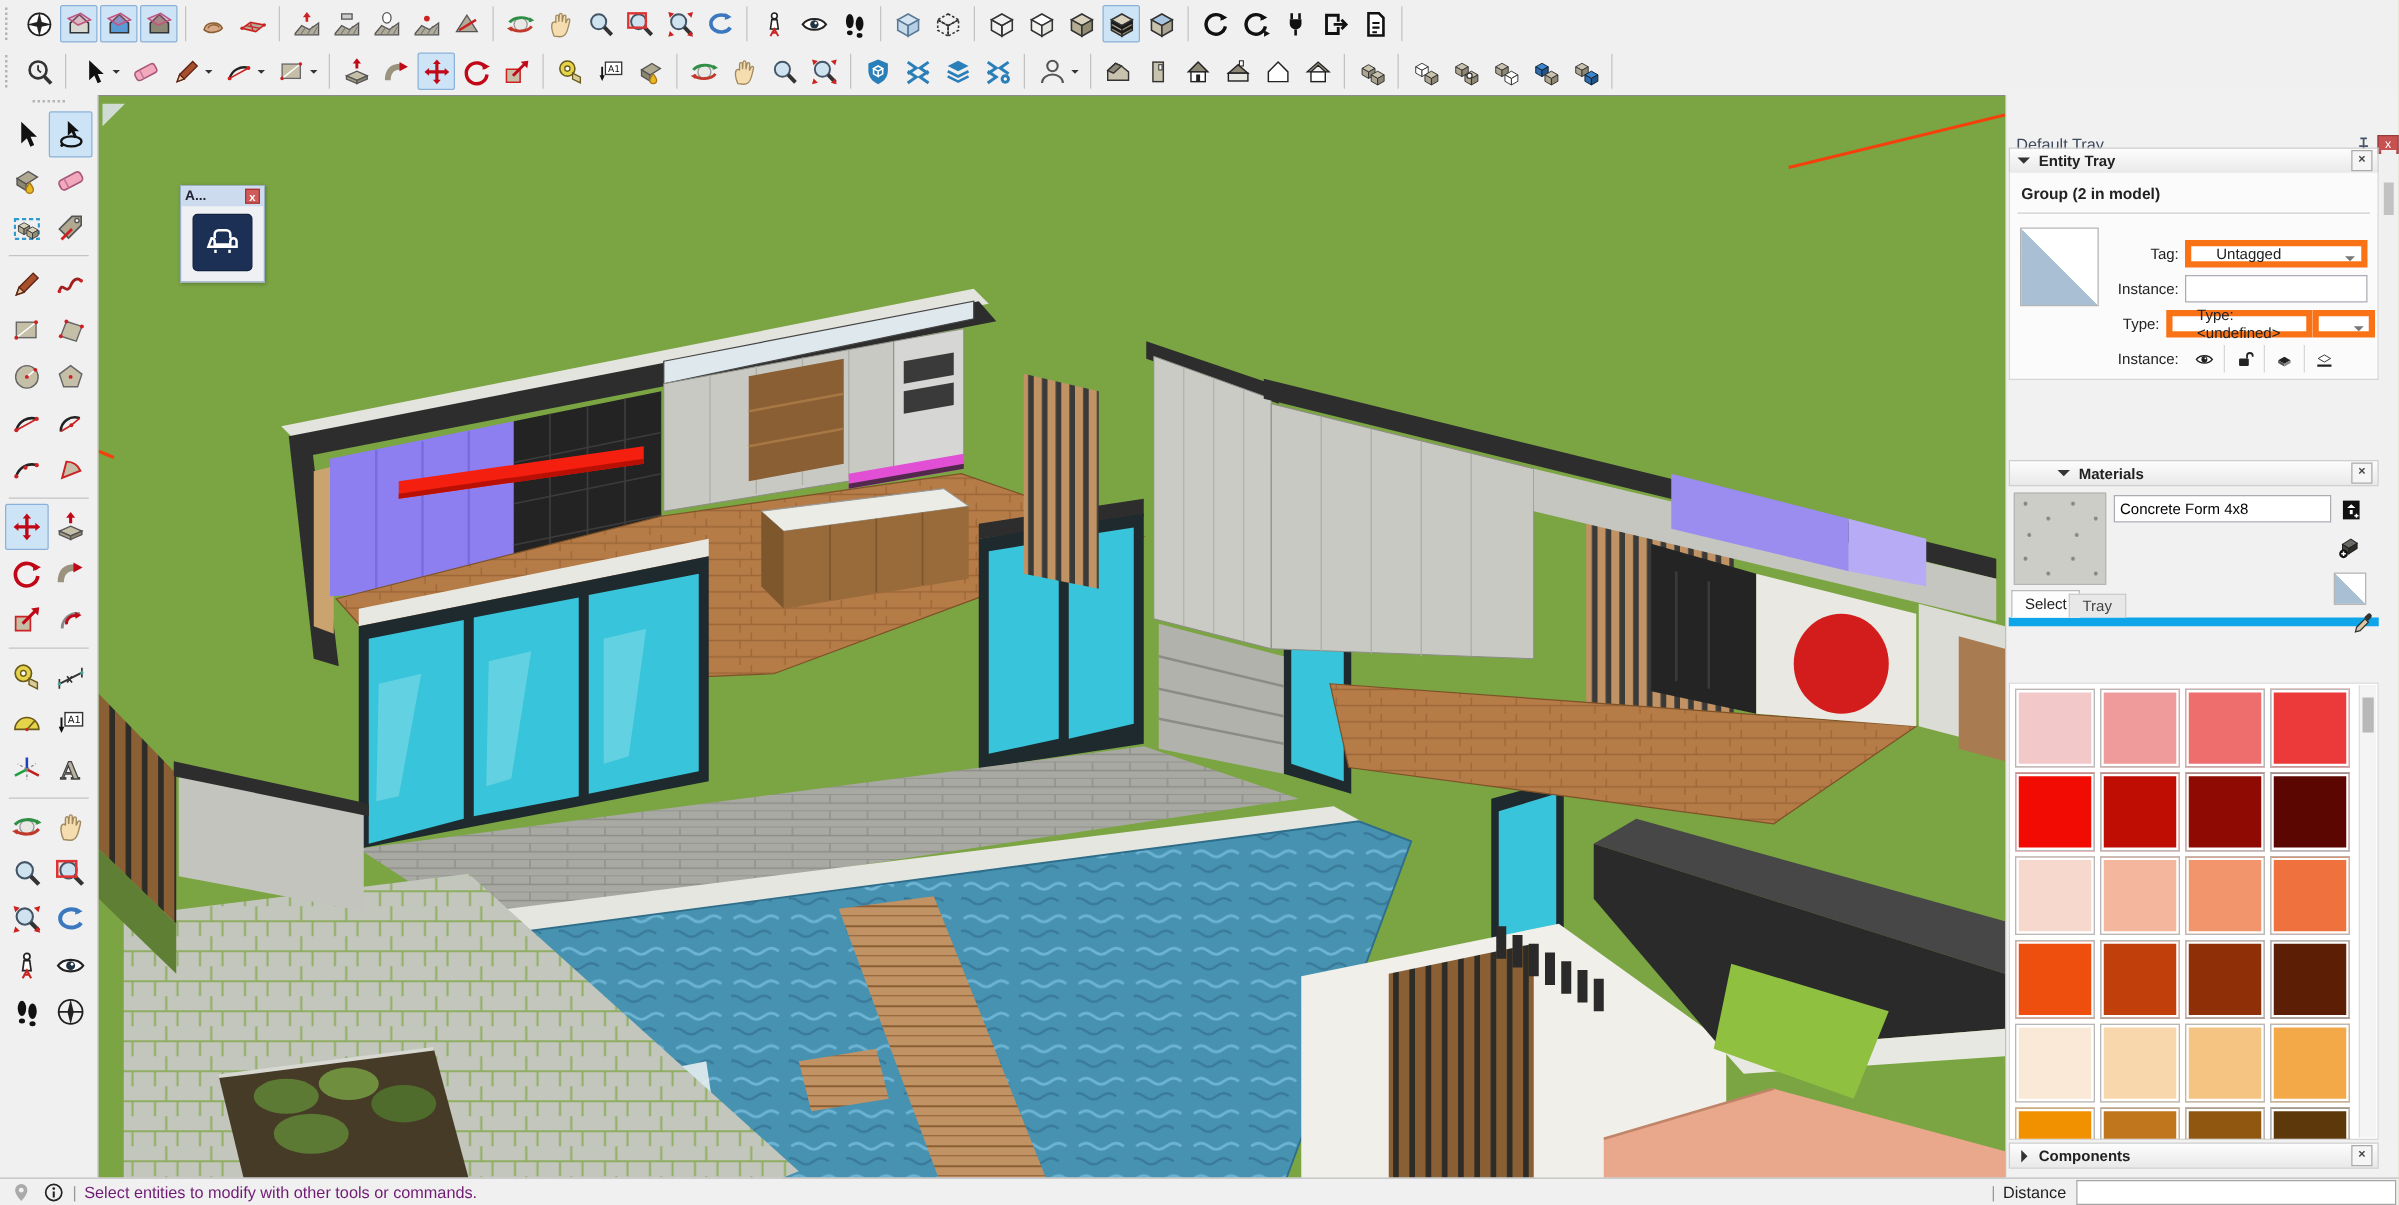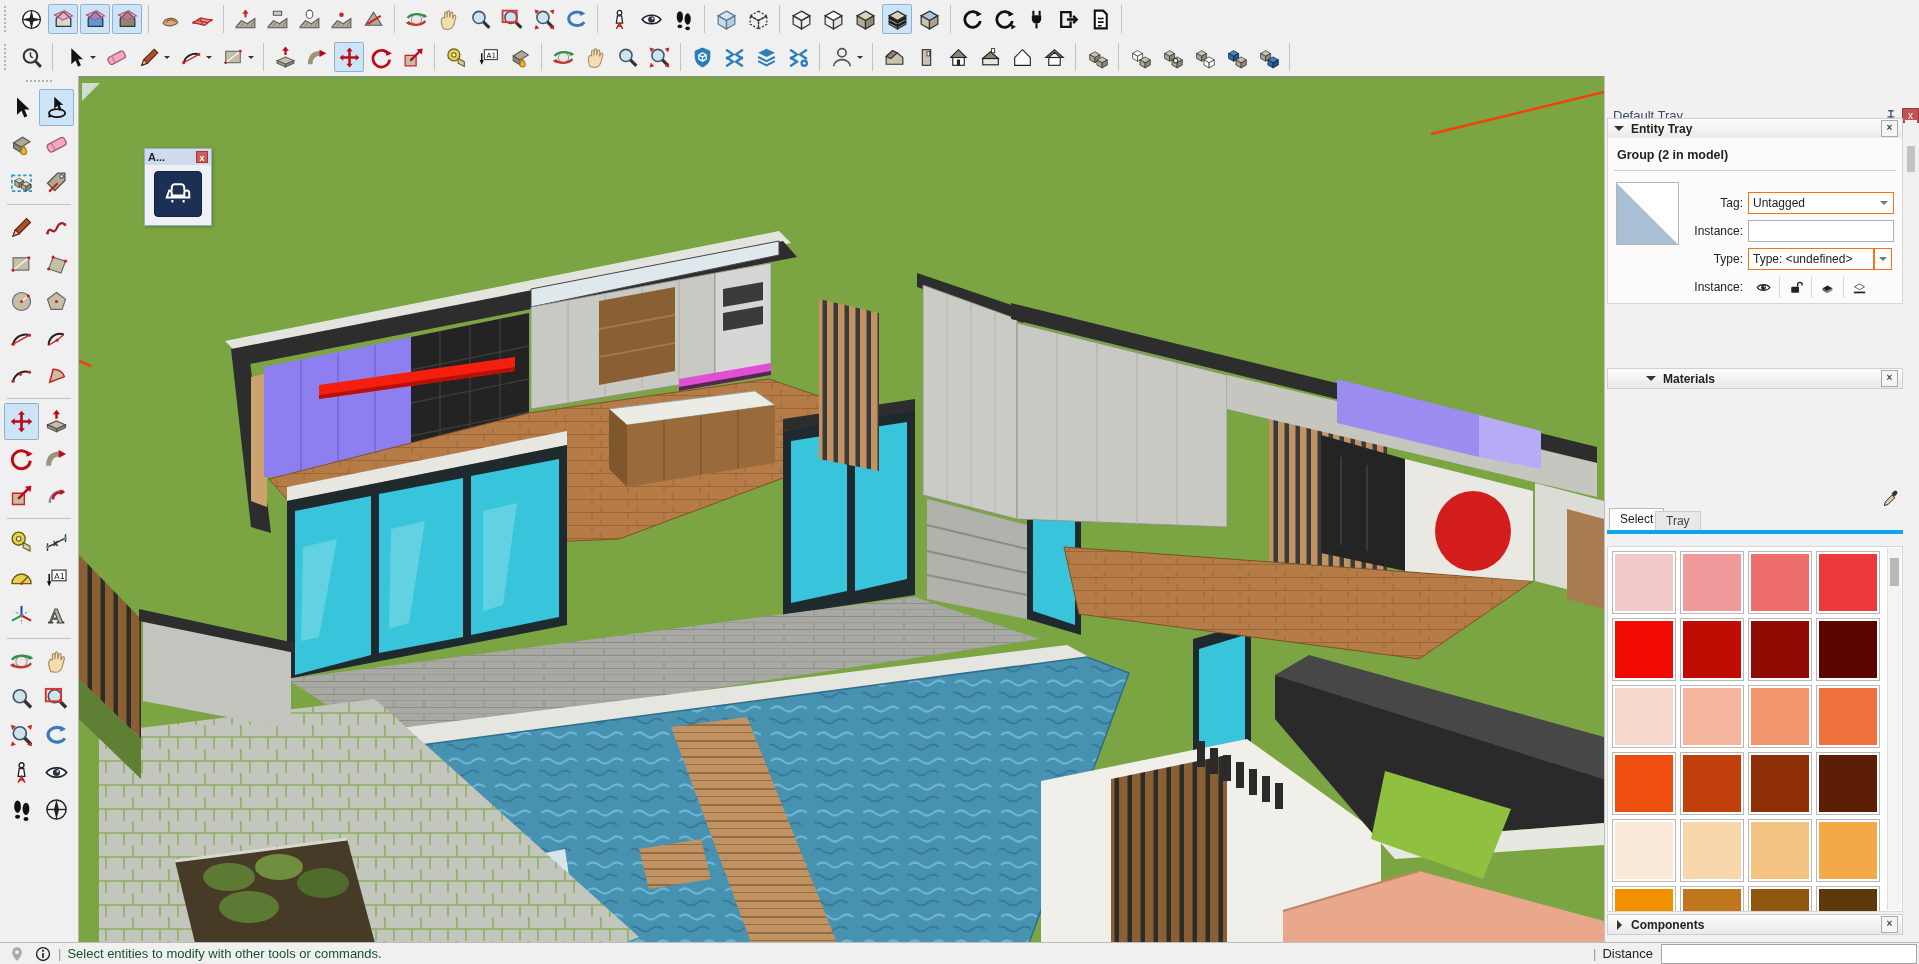--- a/index.html
+++ b/index.html
@@ -66,42 +66,42 @@
       text-align:center;line-height:13px;font-size:10px;color:#444;}
   .panel-body{position:absolute;left:2px;width:296px;background:#fbfbfb;
       border:1px solid #d7d7d7;border-top:none;box-sizing:border-box;}
   #ei-body{top:62px;height:166px;}
   .ei-summary{position:absolute;left:9px;top:10px;font-weight:bold;font-size:12.5px;}
   .ei-hr{position:absolute;left:6px;right:6px;top:32px;height:1px;background:#cfcfcf;}
   .ei-thumb{position:absolute;left:8px;top:44px;width:61px;height:61px;border:1px solid #b5b5b5;
       background:linear-gradient(to top right,#a9c0d4 0 49.7%,#fff 50%);}
   .ei-row{position:absolute;left:0;height:22px;display:flex;align-items:center;width:292px;}
   .ei-label{width:140px;text-align:right;padding-right:5px;box-sizing:border-box;}
-  .combo{height:22px;background:#fff;border:1px solid #f97316;box-sizing:border-box;
-      display:flex;align-items:center;padding:0 4px;position:relative;}
+  .combo{height:22px;background:#fff;border:5px solid #f97316;box-sizing:border-box;
+      display:flex;align-items:center;padding:0 20px;position:relative;}
   .combo .cchev{position:absolute;right:5px;top:8px;width:0;height:0;
       border:4px solid transparent;border-top-color:#777;}
   .tinput{height:22px;background:#fff;border:1px solid #abadb3;box-sizing:border-box;
       font-family:"Liberation Sans",sans-serif;font-size:12px;padding:0 4px;}
   .tgl{width:31px;height:22px;display:flex;align-items:center;justify-content:center;border-right:1px solid #d8d8d8;}
   .tgl svg{width:17px;height:17px;}
   #mat-h{top:292px;padding-left:36px;}
   #mat-body{top:312px;height:148px;border:none;background:transparent;}
   .mat-prev{position:absolute;left:4px;top:6px;width:72px;height:72px;border:1px solid #b5b5b5;
       background-color:#cdcdc8;
       background-image:radial-gradient(circle at 22% 18%,#85857f 1.3px,transparent 1.8px),
                        radial-gradient(circle at 70% 45%,#85857f 1.3px,transparent 1.8px),
                        radial-gradient(circle at 30% 75%,#85857f 1.3px,transparent 1.8px);
       background-size:38px 44px;}
   .mat-name{position:absolute;left:84px;top:8px;width:174px;height:22px;}
   .mat-ico{position:absolute;width:24px;height:24px;display:flex;align-items:center;justify-content:center;}
   .mat-ico svg{width:20px;height:20px;}
   .mat-default{position:absolute;left:260px;top:70px;width:24px;height:24px;
       background:linear-gradient(to top right,#a9c0d4 0 49.7%,#fff 50%);border:1px solid #b5b5b5;}
-  .tabs{position:absolute;left:2px;top:432px;width:296px;height:22px;border-bottom:4px solid #0ea5e9;}
+  .tabs{position:absolute;left:2px;top:396px;width:296px;height:22px;border-bottom:7px solid #0ea5e9;}
   .tab{position:absolute;top:0;height:22px;padding:0 10px;display:flex;align-items:center;box-sizing:border-box;}
   .tab.active{background:#fdfdfd;border:1px solid #bbb;border-bottom:1px solid #fdfdfd;font-weight:normal;}
   .tab.idle{top:3px;height:19px;background:#e8e8e8;border:1px solid #ccc;border-bottom:none;color:#444;}
   #eyedrop{position:absolute;left:276px;top:412px;width:20px;height:20px;}
   .nav-row{position:absolute;left:2px;top:442px;width:296px;height:26px;}
   .nvbtn{position:absolute;top:2px;width:17px;height:18px;display:flex;align-items:center;justify-content:center;}
   .nvbtn svg{width:15px;height:15px;}
   #colors-combo{position:absolute;left:88px;top:0;width:182px;}
   #details-btn{position:absolute;left:274px;top:1px;width:22px;height:24px;display:flex;align-items:center;justify-content:center;}
   #details-btn svg{width:18px;height:18px;}
@@ -111,21 +111,21 @@
   .swatch{width:64px;height:63px;margin:0 4px 4px 0;border:1px solid #b8b8b8;
       box-shadow:inset 0 0 0 2px #fff;box-sizing:border-box;}
   #swatch-scroll{position:absolute;right:1px;top: 1px;width:13px;height:362px;background:#f4f4f4;border-left:1px solid #e0e0e0;}
   #swatch-scroll .thumb{position:absolute;left:2px;top:10px;width:9px;height:28px;background:#b8b8b8;}
   #comp-h{top:838px;}
   
   #statusbar{position:absolute;left:0;top:942px;width:1919px;height:22px;background:#f0f0f0;
       border-top:1px solid #bdbdbd;box-sizing:border-box;display:flex;align-items:center;font-size:13px;}
   #statusbar .sico{width:18px;height:18px;margin-left:8px;}
   .sb-sep{color:#999;margin:0 6px;}
-  #sb-msg{color:#14532d;}
+  #sb-msg{color:#701a75;}
   #sb-right{margin-left:auto;display:flex;align-items:center;}
   #distance-input{width:250px;height:16px;margin:0 2px 0 8px;border:1px solid #a5a5a5;background:#fff;
       font-family:"Liberation Sans",sans-serif;}
 </style>
 </head>
 <body>
 
 <div class="trow" id="toolbar-row1">
     <span class="grip"></span>
     <button class="tbtn">
@@ -1240,20 +1240,42 @@
             </svg>
       </span>
     </div>
   </div>
 
   <div class="panel-h" id="mat-h">
     <span class="tri-down"></span>
     <span>Materials</span>
     <span class="ph-close">×</span>
   </div>
+  <div class="panel-body" id="mat-body">
+    <div class="mat-prev"></div>
+    <input class="tinput mat-name" value="Concrete Form 4x8" style="">
+    <span class="mat-ico" style="left:262px;top:8px;">
+      <svg viewBox="0 0 24 24">
+            <rect x="4" y="3" width="16" height="18" fill="#111"></rect>
+            <path d="M8 10 l4 -3.5 4 3.5 z" fill="#fff"></path>
+            <rect x="10.6" y="12" width="2.8" height="4" fill="#fff"></rect>
+            <path d="M15 17.5 h4 M17 15.5 v4" stroke="#fff" stroke-width="1.5"></path>
+          </svg>
+    </span>
+    <span class="mat-ico" style="left:260px;top:38px;">
+      <svg viewBox="0 0 24 24">
+            <path d="M6 9 L14 4 L20 8 L12 13 Z" fill="#6b6b66" stroke="#222"></path>
+            <path d="M6 9 L12 13 L12 18 L6 14 Z" fill="#44443f" stroke="#222"></path>
+            <path d="M20 8 L12 13 L12 18 L20 13 Z" fill="#2c2c28" stroke="#222"></path>
+            <circle cx="7" cy="18" r="4.2" fill="#111"></circle>
+            <path d="M7 15.8 v4.4 M4.8 18 h4.4" stroke="#fff" stroke-width="1.4"></path>
+          </svg>
+    </span>
+    <span class="mat-default"></span>
+  </div>
   <div class="tabs">
     <div class="tab active" style="left:2px;">
       <span>Select</span>
     </div>
     <div class="tab idle" style="left:48px;">
       <span>Tray</span>
     </div>
   </div>
   <span id="eyedrop">
     <svg viewBox="0 0 24 24">

